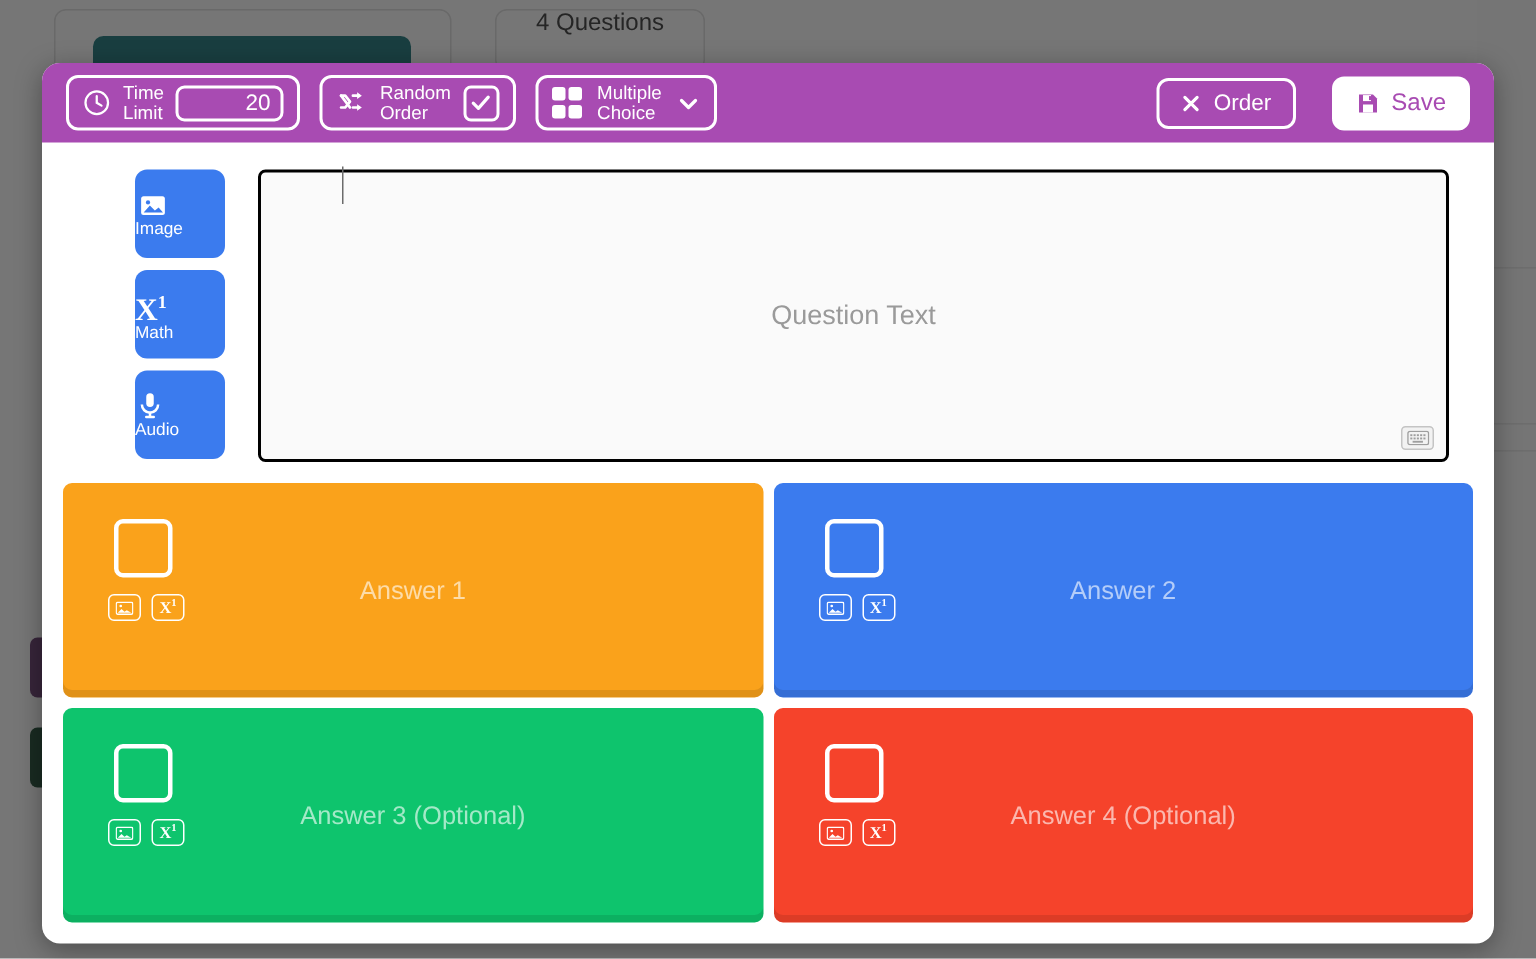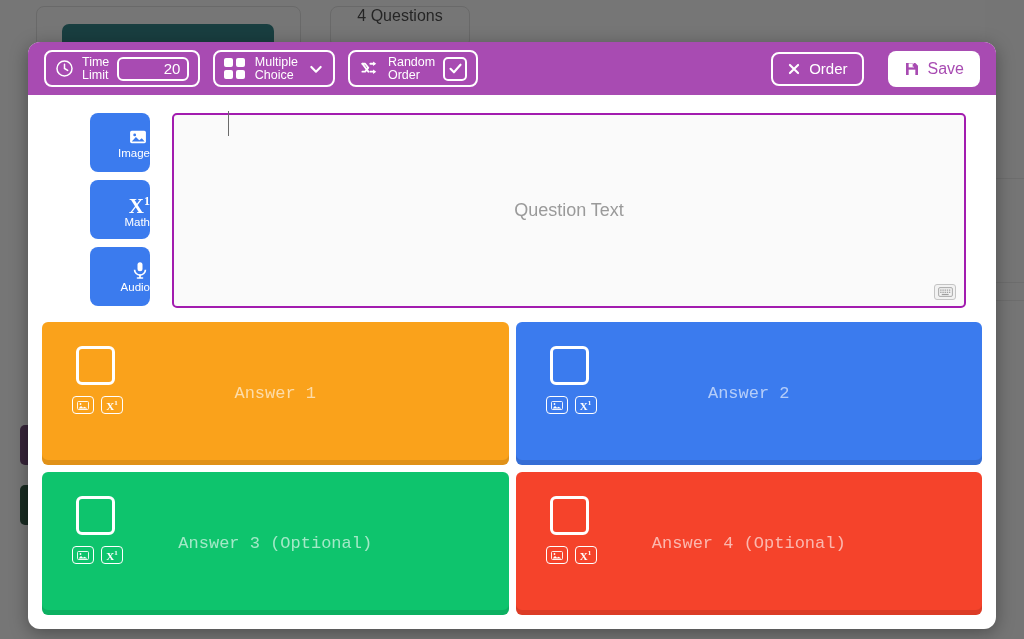--- a/index.html
+++ b/index.html
@@ -90,26 +90,26 @@
   }
 
   
   #question-area {
     flex: none; height: 213px; display: flex; padding: 18px 30px 0 62px; gap: 22px;
   }
   #media-col { display: flex; flex-direction: column; gap: 8px; flex: none; }
   .media-btn {
     width: 60px; height: 59px; background: #3b7bee; border-radius: 8px;
     color: #ffffff; display: flex; flex-direction: column;
-    align-items: flex-end; justify-content: center; gap: 0;
+    align-items: flex-start; justify-content: center; gap: 0;
   }
   .media-btn .lbl { font-size: 11.5px; }
 
   #qtext {
-    flex: 1; border: 2px solid #a21caf; border-radius: 5px;
+    flex: 1; border: 2px solid #000000; border-radius: 5px;
     background: #fafafa; position: relative;
     display: flex; align-items: center; justify-content: center;
   }
   #qtext-placeholder { color: #9a9a9a; font-size: 18px; position: relative; }
   #qcaret {
     position: absolute; left: 54px; top: -4px; width: 1px; height: 25px;
     background: #6b6b6b;
   }
   #kbd-icon {
     position: absolute; right: 8px; bottom: 6px;
@@ -123,21 +123,20 @@
     grid-template-rows: 1fr 1fr; gap: 7px; padding: 14px 14px 14px 14px;
   }
   .ans {
     border-radius: 6px; position: relative;
     display: flex; align-items: center; justify-content: center;
     box-shadow: inset 0 -5px 0 rgba(0,0,0,0.10);
   }
   .ans-text {
     color: rgba(255,255,255,0.62); font-size: 17px; text-align: left;
     padding: 0 120px;
-    font-family: Liberation Mono, monospace;
   }
   .ans-check {
     position: absolute; left: 34px; top: 24px;
     width: 39px; height: 39px; border: 3px solid #ffffff; border-radius: 6px;
   }
   .ans-tools { position: absolute; left: 30px; top: 74px; display: flex; gap: 7px; }
   .ans-tool {
     width: 22px; height: 18px; border: 1.6px solid #ffffff; border-radius: 4px;
     display: flex; align-items: center; justify-content: center; color: #ffffff;
   }
@@ -172,56 +171,56 @@
     <div class="tb-group">
       <svg width="19" height="19" viewBox="0 0 24 24">
         <circle cx="12" cy="12" r="9.5" fill="none" stroke="#fff" stroke-width="1.9"></circle>
         <path d="M12 6.5V12l4 2.4" fill="none" stroke="#fff" stroke-width="1.9" stroke-linecap="round"></path>
       </svg>
       <div class="tb-label">
         <span>Time</span>
         <span>Limit</span>
       </div>
       <div class="tb-value">20</div>
+    </div>
+
+    <div class="tb-group">
+      <svg width="21" height="19" viewBox="0 0 24 24">
+        <path d="M3 6h3.5l4 5-4 5H3" fill="none" stroke="#fff" stroke-width="2.3" stroke-linecap="round" stroke-linejoin="round"></path>
+        <path d="M3 16h3.5l4-5" fill="none" stroke="#fff" stroke-width="0"></path>
+        <path d="M13 6h5M13 16h5" stroke="#fff" stroke-width="2.3" stroke-linecap="round"></path>
+        <path d="M16.5 3.2 20.5 6l-4 2.8z" fill="#fff"></path>
+        <path d="M16.5 13.2 20.5 16l-4 2.8z" fill="#fff"></path>
+        <path d="M3 6l7.5 10" stroke="#fff" stroke-width="2.3" stroke-linecap="round"></path>
+      </svg>
+      <div class="tb-label">
+        <span>Random</span>
+        <span>Order</span>
+      </div>
+      <div class="tb-check">
+        <svg width="15" height="15" viewBox="0 0 24 24">
+          <path d="M4 12.5l5.5 5.5L20 6" fill="none" stroke="#fff" stroke-width="3.4" stroke-linecap="round" stroke-linejoin="round"></path>
+        </svg>
+      </div>
     </div>
 
     <div class="tb-group" style="gap:10px;">
       <span style="display:grid;grid-template-columns:9px 9px;grid-template-rows:9px 9px;gap:2.5px;">
         <i style="background:#fff;border-radius:2px;"></i>
           <i style="background:#fff;border-radius:2px;"></i>
         <i style="background:#fff;border-radius:2px;"></i>
           <i style="background:#fff;border-radius:2px;"></i>
       </span>
       <div class="tb-label">
         <span>Multiple</span>
         <span>Choice</span>
       </div>
       <svg width="16" height="16" viewBox="0 0 24 24">
         <path d="M5 9l7 7 7-7" fill="none" stroke="#fff" stroke-width="3.2" stroke-linecap="round" stroke-linejoin="round"></path>
       </svg>
-    </div>
-
-    <div class="tb-group">
-      <svg width="21" height="19" viewBox="0 0 24 24">
-        <path d="M3 6h3.5l4 5-4 5H3" fill="none" stroke="#fff" stroke-width="2.3" stroke-linecap="round" stroke-linejoin="round"></path>
-        <path d="M3 16h3.5l4-5" fill="none" stroke="#fff" stroke-width="0"></path>
-        <path d="M13 6h5M13 16h5" stroke="#fff" stroke-width="2.3" stroke-linecap="round"></path>
-        <path d="M16.5 3.2 20.5 6l-4 2.8z" fill="#fff"></path>
-        <path d="M16.5 13.2 20.5 16l-4 2.8z" fill="#fff"></path>
-        <path d="M3 6l7.5 10" stroke="#fff" stroke-width="2.3" stroke-linecap="round"></path>
-      </svg>
-      <div class="tb-label">
-        <span>Random</span>
-        <span>Order</span>
-      </div>
-      <div class="tb-check">
-        <svg width="15" height="15" viewBox="0 0 24 24">
-          <path d="M4 12.5l5.5 5.5L20 6" fill="none" stroke="#fff" stroke-width="3.4" stroke-linecap="round" stroke-linejoin="round"></path>
-        </svg>
-      </div>
     </div>
 
     <div class="tb-spacer"></div>
 
     <div class="btn-cancel">
       <svg width="14" height="14" viewBox="0 0 24 24">
         <path d="M5 5l14 14M19 5L5 19" stroke="#fff" stroke-width="3.6" stroke-linecap="round"></path>
       </svg>
       <span>Order</span>
     </div>

